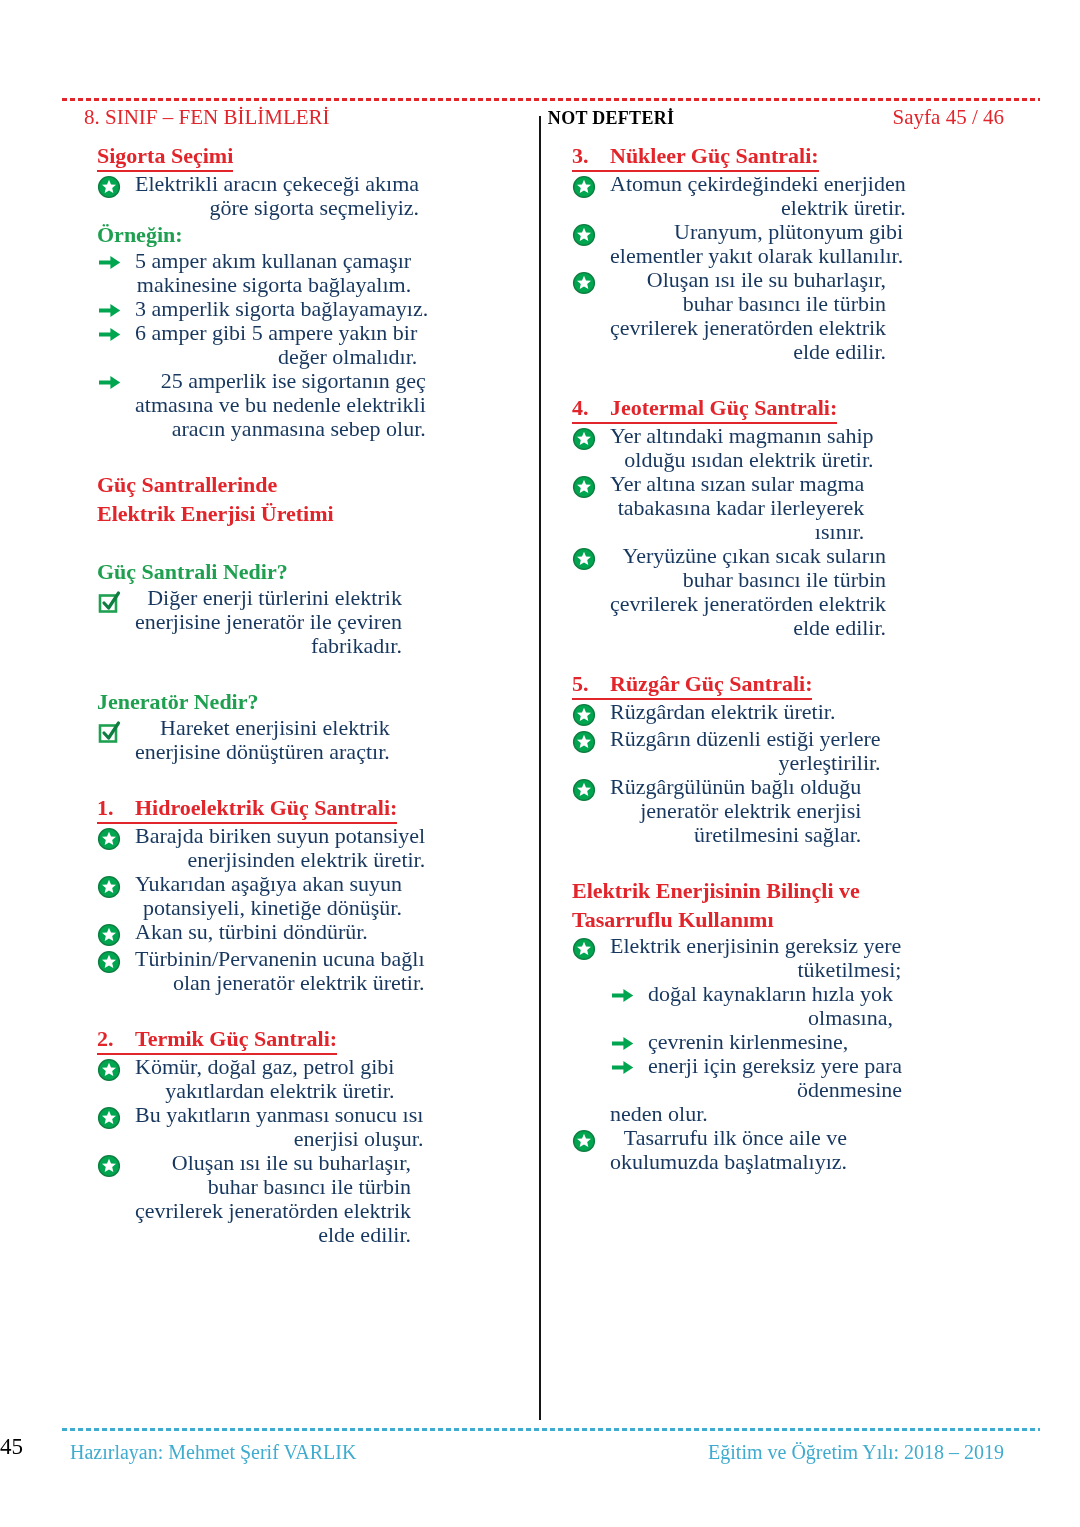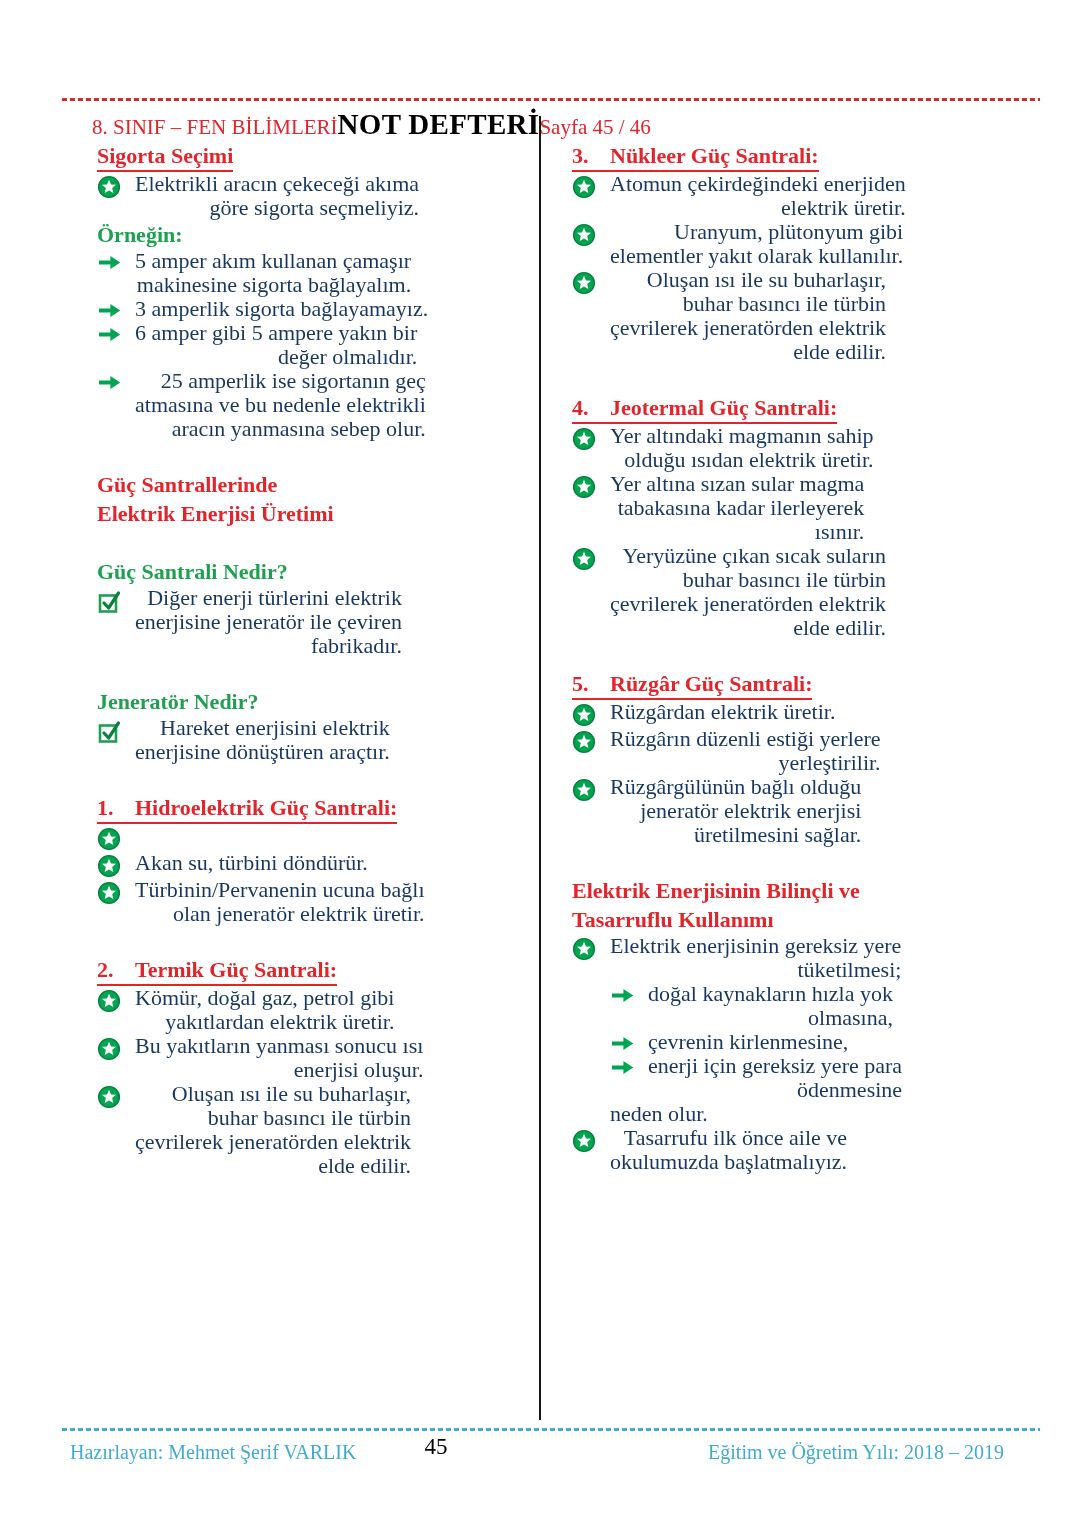--- a/index.html
+++ b/index.html
@@ -10,23 +10,23 @@
     --blue:#17375e;
     --teal:#3fabce;
   }
   html,body{margin:0;padding:0;}
   body{
     width:1080px;height:1527px;position:relative;background:#ffffff;
     font-family:"Liberation Serif","DejaVu Serif",serif;
     overflow:hidden;
   }
   
-  .hdr{position:absolute;top:60px;left:92px;right:76px;display:flex;align-items:baseline;}
+  .hdr{position:absolute;top:60px;left:84px;right:76px;display:flex;justify-content:space-between;align-items:baseline;}
   .hdr-side{color:var(--red);font-size:21px;}
-  .hdr-center{color:#000;font-weight:700;font-size:29px;letter-spacing:.3px;margin-top:48px;}
+  .hdr-center{color:#000;font-weight:700;font-size:18px;letter-spacing:.3px;margin-top:48px;}
   .dash{position:absolute;left:62px;right:40px;height:3px;}
   .dash-red{top:98px;background:repeating-linear-gradient(90deg,var(--red) 0 5px,transparent 5px 8px);}
   .dash-teal{top:1428px;background:repeating-linear-gradient(90deg,var(--teal) 0 5px,transparent 5px 8px);}
   .divider{position:absolute;left:539px;top:116px;width:2px;height:1304px;background:#161616;}
   
   .col{position:absolute;top:141px;}
   .col-left{left:97px;width:426px;}
   .col-right{left:572px;width:452px;}
   .sec{margin-top:29px;}
   .sec:first-child,.sec.no-gap{margin-top:0;}
@@ -37,21 +37,21 @@
   .red-underline .hwrap{border-bottom:2.5px solid var(--red);padding-bottom:0px;}
   .hnum{display:inline-block;width:38px;}
   .item{display:flex;align-items:flex-start;}
   .item.indent{margin-left:38px;}
   .icon{flex:0 0 38px;padding-top:3px;}
   .icon svg{display:block;}
   .itext{white-space:pre-line;color:var(--blue);font-weight:400;font-size:22px;line-height:24px;text-align:right;}
   
   .ftr{position:absolute;top:1441px;left:70px;right:76px;display:flex;justify-content:space-between;align-items:baseline;}
   .ftr-side{color:var(--teal);font-size:20px;}
-  .ftr-page{position:absolute;top:1434px;left:0;width:872px;text-align:center;color:#000;font-size:23px;}
+  .ftr-page{position:absolute;top:1434px;left:0;width:872px;color:#000;font-size:23px;}
 </style>
 </head>
 <body>
 
 <div class="hdr">
   <span class="hdr-side">8. SINIF – FEN BİLİMLERİ</span>
   <span class="hdr-center">NOT DEFTERİ</span>
   <span class="hdr-side">Sayfa 45 / 46</span>
 </div>
 <div class="dash dash-red"></div>
@@ -144,20 +144,32 @@
     </section>
     <section class="sec">
       <div class="sec-heading red-underline"><span class="hwrap"><span class="hnum">1.</span><span>Hidroelektrik Güç Santrali:</span></span></div>
       <div class="item">
         <span class="icon">
           <svg width="24" height="24" viewBox="0 0 24 24">
             <circle cx="12" cy="12" r="10.4" fill="#00a550" stroke="#0e7d40" stroke-width="1.4"></circle>
             <path d="M12 4.8l2 4.6 5 .4-3.8 3.3 1.1 4.9L12 15.4 7.7 18l1.1-4.9L5 9.8l5-.4z" fill="#ffffff"></path>
           </svg>
         </span>
+        <span class="itext">Barajda biriken suyun potansiyel
+enerjisinden elektrik üretir.</span>
+      </div>
+      <div class="item">
+        <span class="icon">
+          <svg width="24" height="24" viewBox="0 0 24 24">
+            <circle cx="12" cy="12" r="10.4" fill="#00a550" stroke="#0e7d40" stroke-width="1.4"></circle>
+            <path d="M12 4.8l2 4.6 5 .4-3.8 3.3 1.1 4.9L12 15.4 7.7 18l1.1-4.9L5 9.8l5-.4z" fill="#ffffff"></path>
+          </svg>
+        </span>
+        <span class="itext">Yukarıdan aşağıya akan suyun
+potansiyeli, kinetiğe dönüşür.</span>
       </div>
       <div class="item">
         <span class="icon">
           <svg width="24" height="24" viewBox="0 0 24 24">
             <circle cx="12" cy="12" r="10.4" fill="#00a550" stroke="#0e7d40" stroke-width="1.4"></circle>
             <path d="M12 4.8l2 4.6 5 .4-3.8 3.3 1.1 4.9L12 15.4 7.7 18l1.1-4.9L5 9.8l5-.4z" fill="#ffffff"></path>
           </svg>
         </span>
         <span class="itext">Akan su, türbini döndürür.</span>
       </div>

